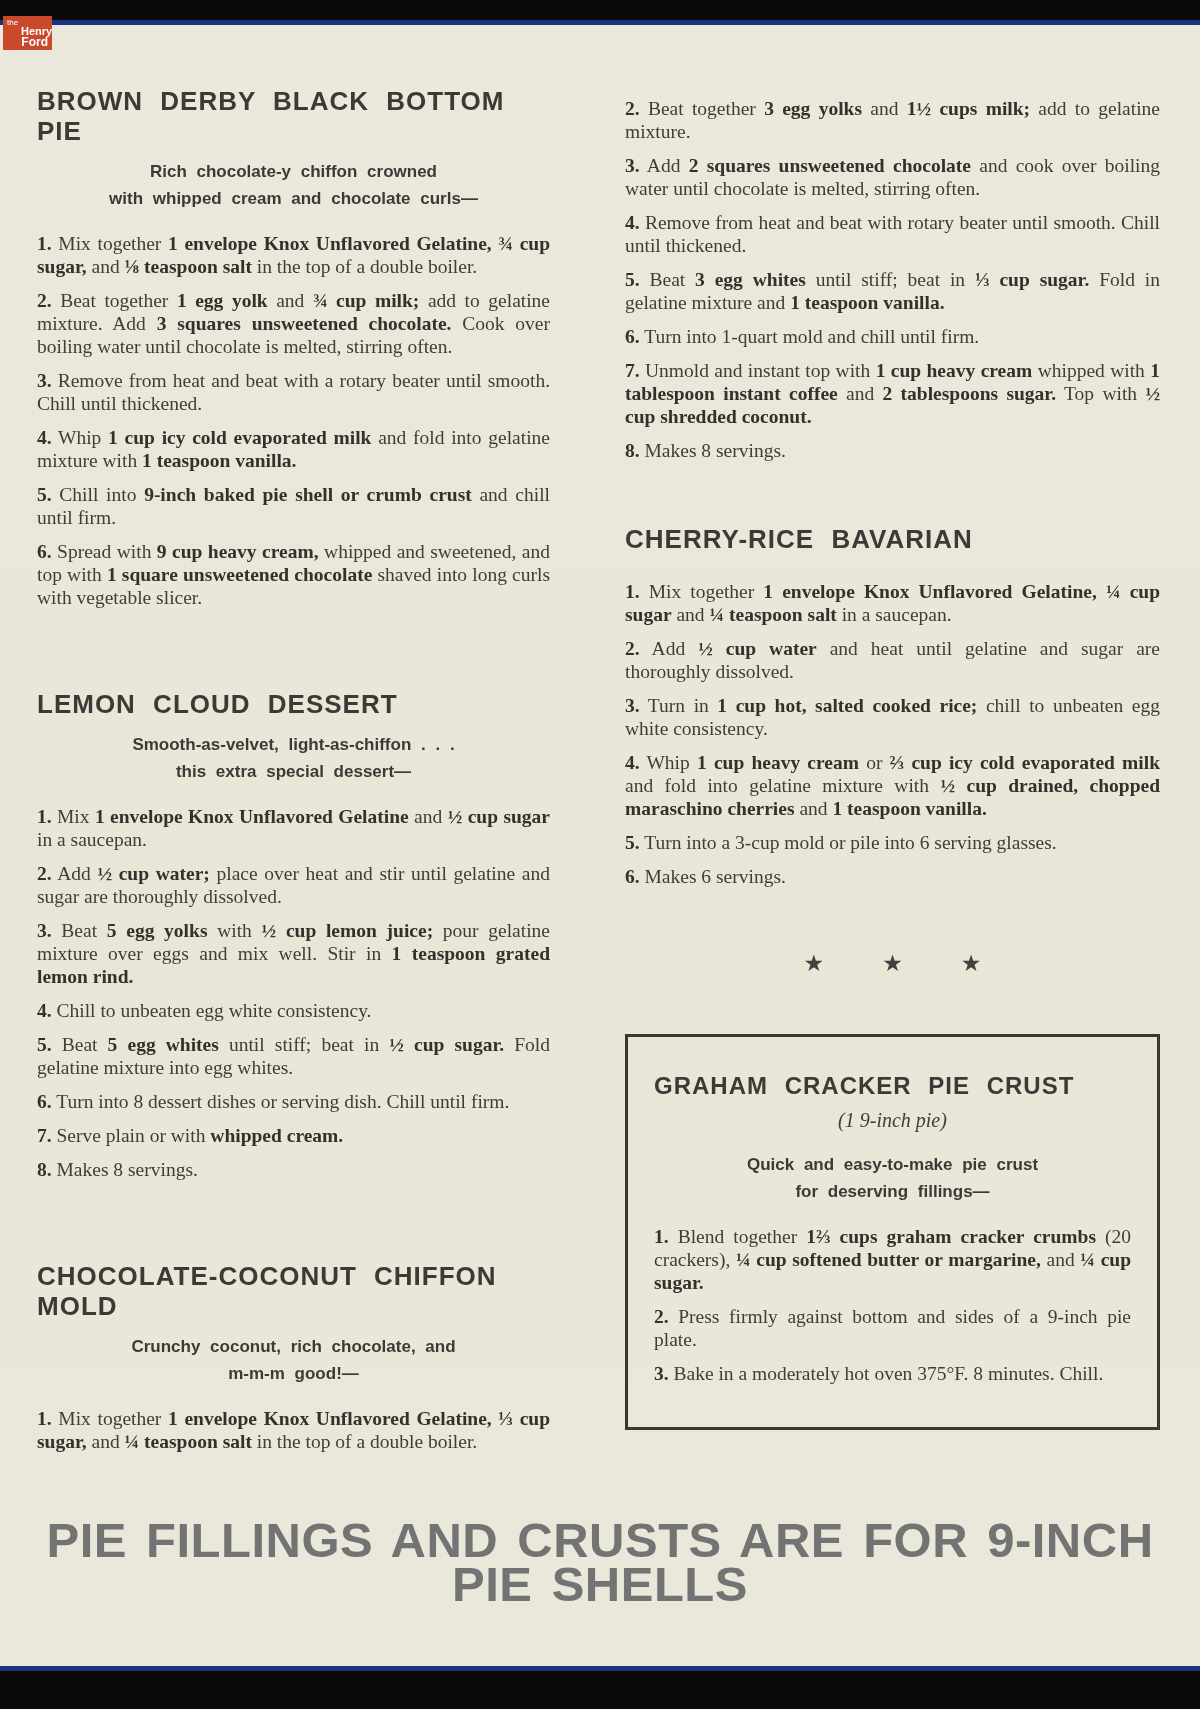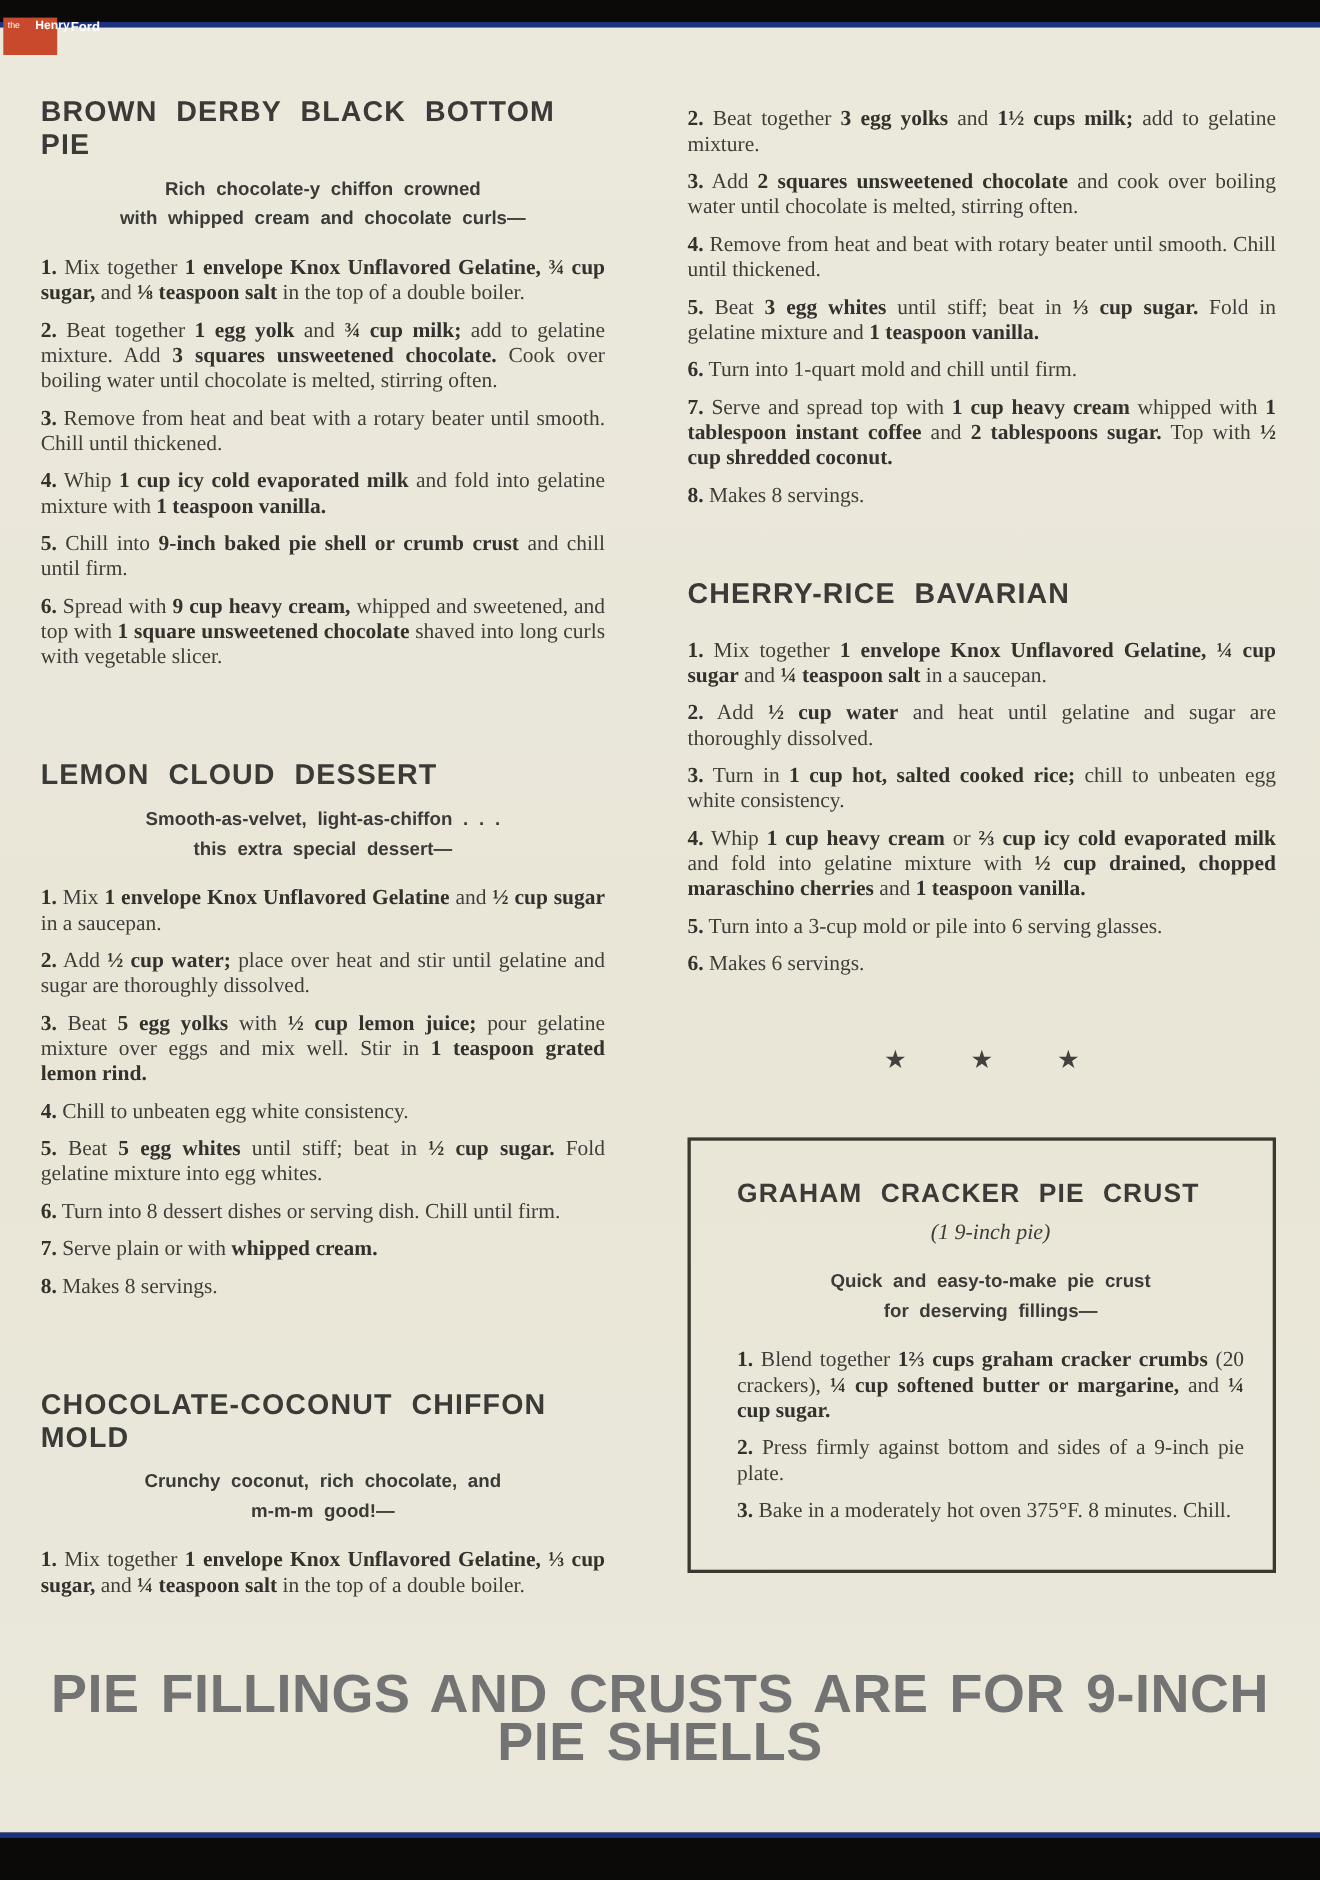--- a/index.html
+++ b/index.html
@@ -14,21 +14,21 @@
     background:linear-gradient(180deg,#ebe9dc 0%,#e9e6d8 55%,#eae8da 100%);
   }
   .bar-top   { position:absolute; left:0; top:0;      width:100%; height:20px; }
   .rule-top  { position:absolute; left:0; top:20px;   width:100%; height:5px; }
   .rule-bottom{position:absolute; left:0; top:1666px; width:100%; height:5px; }
   .bar-bottom{ position:absolute; left:0; top:1671px; width:100%; height:38px; }
 
   .logo {
     position:absolute; left:3px; top:16px; width:49px; height:34px;
     padding:3px 4px 2px 4px; z-index:5;
-    display:flex; flex-direction:row; justify-content:space-between;
+    display:flex; flex-direction:column; justify-content:space-between;
     font-family:"Liberation Sans", sans-serif; line-height:1;
   }
   .logo .l-the   { font-size:8px;  line-height:7px; }
   .logo .l-henry { font-size:11px; line-height:9px; font-weight:bold; padding-left:14px; }
   .logo .l-ford  { font-size:12px; line-height:11px; font-weight:bold; padding-left:1px;text-align:right; }
 
   .col { position:absolute; top:86px; color:#3f3d37; }
   .col-left  { left:37px;  width:513px; }
   .col-right { left:625px; width:535px; }
 
@@ -64,21 +64,21 @@
   .step b { color:#33312c; }
   .step .step-num { color:#33312c; }
 
   .stars {
     display:flex; justify-content:center; gap:58px;
     font-size:23px; line-height:24px; color:#42413d;
   }
 
   .boxed {
     border:3px solid #3a382f;
-    padding:34px 26px 42px 42px;
+    padding:34px 26px 42px 26px;
   }
 
   .footer-banner {
     position:absolute; left:0; top:1518px; width:1200px;
     text-align:center;
     font-family:"Liberation Sans", sans-serif; font-weight:bold;
     font-size:49px; line-height:44px; letter-spacing:0.5px; word-spacing:5px;
     color:#737373;
   }
 </style>
@@ -127,21 +127,21 @@
       <p class="step"><b class="step-num">1.</b> <span>Mix together </span><b>1 envelope Knox Unflavored Gelatine, ⅓ cup sugar,</b><span> and </span><b>¼ teaspoon salt</b><span> in the top of a double boiler.</span></p>
     </section>
   </div>
 <div class="col col-right">
     <section class="recipe">
       <p class="step"><b class="step-num">2.</b> <span>Beat together </span><b>3 egg yolks</b><span> and </span><b>1½ cups milk;</b><span> add to gelatine mixture.</span></p>
       <p class="step"><b class="step-num">3.</b> <span>Add </span><b>2 squares unsweetened chocolate</b><span> and cook over boiling water until chocolate is melted, stirring often.</span></p>
       <p class="step"><b class="step-num">4.</b> <span>Remove from heat and beat with rotary beater until smooth. Chill until thickened.</span></p>
       <p class="step"><b class="step-num">5.</b> <span>Beat </span><b>3 egg whites</b><span> until stiff; beat in </span><b>⅓ cup sugar.</b><span> Fold in gelatine mixture and </span><b>1 teaspoon vanilla.</b></p>
       <p class="step"><b class="step-num">6.</b> <span>Turn into 1-quart mold and chill until firm.</span></p>
-      <p class="step"><b class="step-num">7.</b> <span>Serve and spread top with </span><b>1 cup heavy cream</b><span> whipped with </span><b>1 tablespoon instant coffee</b><span> and </span><b>2 tablespoons sugar.</b><span> Top with </span><b>½ cup shredded coconut.</b></p>
+      <p class="step"><b class="step-num">7.</b> <span>Unmold and instant top with </span><b>1 cup heavy cream</b><span> whipped with </span><b>1 tablespoon instant coffee</b><span> and </span><b>2 tablespoons sugar.</b><span> Top with </span><b>½ cup shredded coconut.</b></p>
       <p class="step"><b class="step-num">8.</b> <span>Makes 8 servings.</span></p>
     </section>
     <section class="recipe">
       <h2 class="r-title">CHERRY-RICE BAVARIAN</h2>
       <p class="step"><b class="step-num">1.</b> <span>Mix together </span><b>1 envelope Knox Unflavored Gelatine, ¼ cup sugar</b><span> and </span><b>¼ teaspoon salt</b><span> in a saucepan.</span></p>
       <p class="step"><b class="step-num">2.</b> <span>Add </span><b>½ cup water</b><span> and heat until gelatine and sugar are thoroughly dissolved.</span></p>
       <p class="step"><b class="step-num">3.</b> <span>Turn in </span><b>1 cup hot, salted cooked rice;</b><span> chill to unbeaten egg white consistency.</span></p>
       <p class="step"><b class="step-num">4.</b> <span>Whip </span><b>1 cup heavy cream</b><span> or </span><b>⅔ cup icy cold evaporated milk</b><span> and fold into gelatine mixture with </span><b>½ cup drained, chopped maraschino cherries</b><span> and </span><b>1 teaspoon vanilla.</b></p>
       <p class="step"><b class="step-num">5.</b> <span>Turn into a 3-cup mold or pile into 6 serving glasses.</span></p>
       <p class="step"><b class="step-num">6.</b> <span>Makes 6 servings.</span></p>

